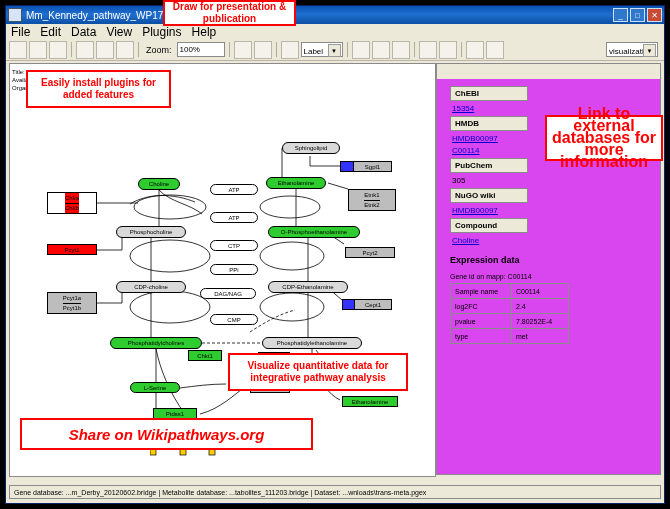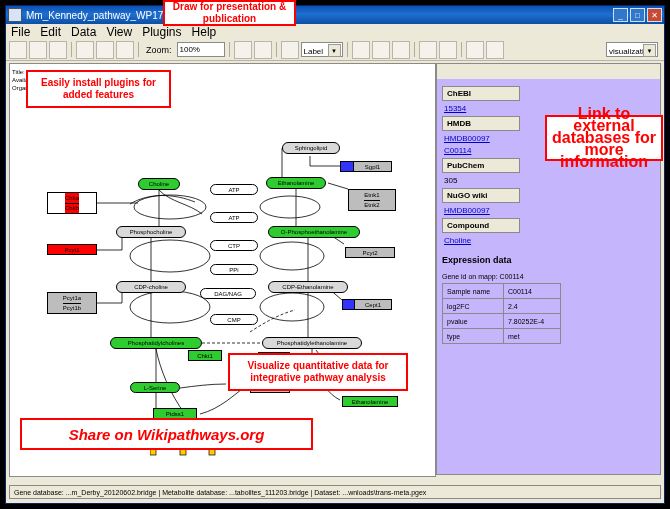--- a/index.html
+++ b/index.html
@@ -52,21 +52,21 @@
   .split > div{flex:1;display:flex;align-items:center;justify-content:center;font-size:6px;}
 
   svg.edges{position:absolute;left:0;top:0;width:425px;height:412px;}
 
   
   .rightpanel{position:absolute;right:3px;top:57px;width:225px;height:412px;background:#ece9d8;border:1px solid #8a8a8a;box-sizing:border-box;}
   .tabs{display:flex;height:15px;font-size:8px;background:#ece9d8;border-bottom:1px solid #9a9a9a;}
   .tab{padding:1px 4px;border:1px solid #9a9a9a;border-bottom:none;background:#e2dfd2;margin-right:1px;
     display:flex;align-items:center;}
   .tab.active{background:#fff;}
-  .rpbody{position:absolute;left:0;top:15px;right:0;bottom:0;background:#c4b5fd;overflow:hidden;padding:4px 5px;box-sizing:border-box;}
+  .rpbody{position:absolute;left:0;top:15px;right:0;bottom:0;background:#d946ef;overflow:hidden;padding:4px 13px;box-sizing:border-box;}
   .dbbox{border:1px solid #8a8a8a;background:#ece9d8;font-size:8px;font-weight:bold;padding:2px 4px;
     width:78px;box-sizing:border-box;margin-top:3px;}
   .dblink{color:#0000cc;text-decoration:underline;font-size:8px;margin:3px 0 0 2px;display:block;}
   .dbplain{font-size:8px;margin:3px 0 0 2px;display:block;}
   .exprhead{font-size:9px;font-weight:bold;margin-top:10px;}
   .genelbl{font-size:7px;margin-top:8px;}
   .etable{border-collapse:collapse;margin-top:3px;font-size:7px;}
   .etable td{border:1px solid #8a8a8a;padding:1px 4px;height:12px;}
   .etable td.k{width:52px;}
   .etable td.v{width:48px;}

